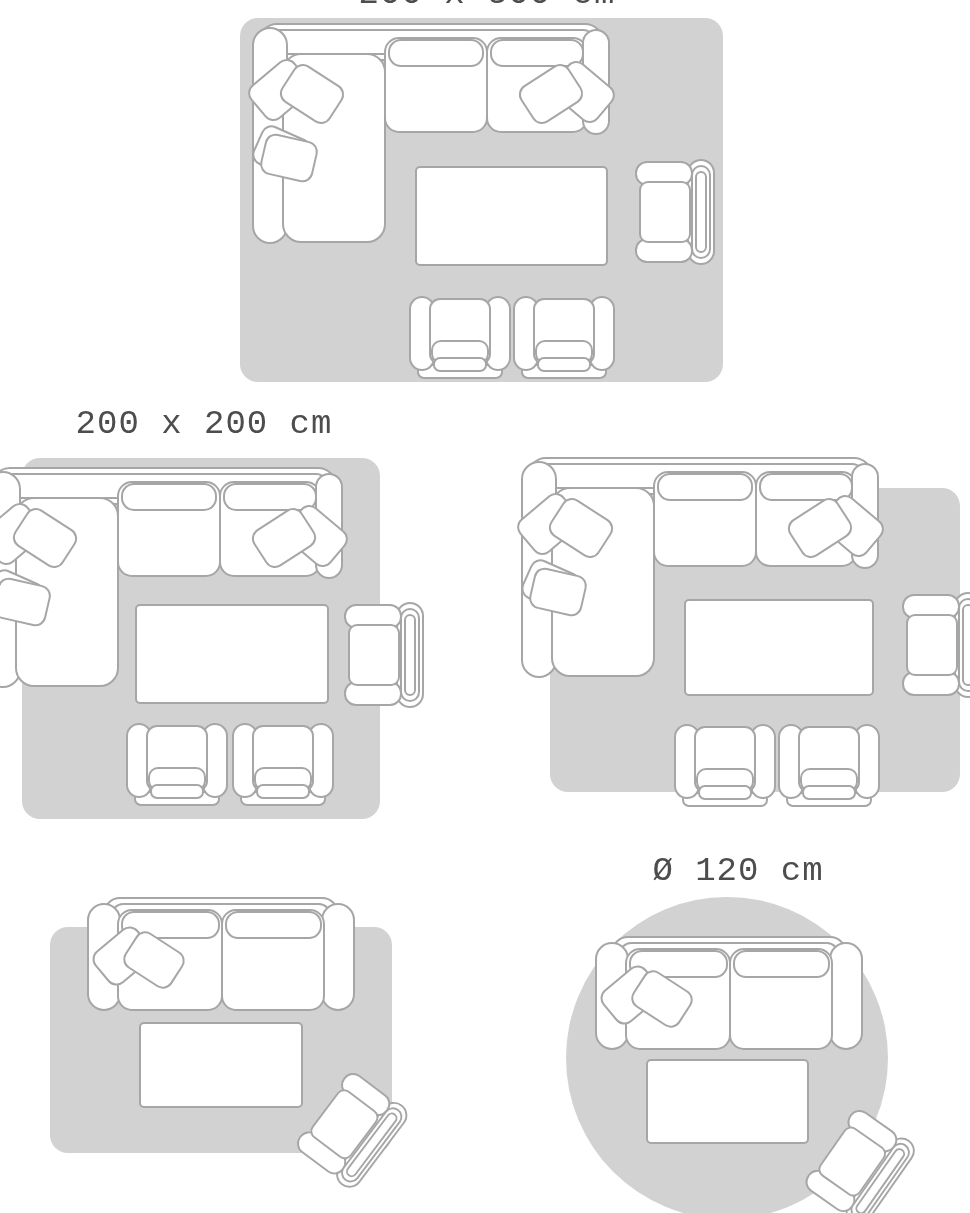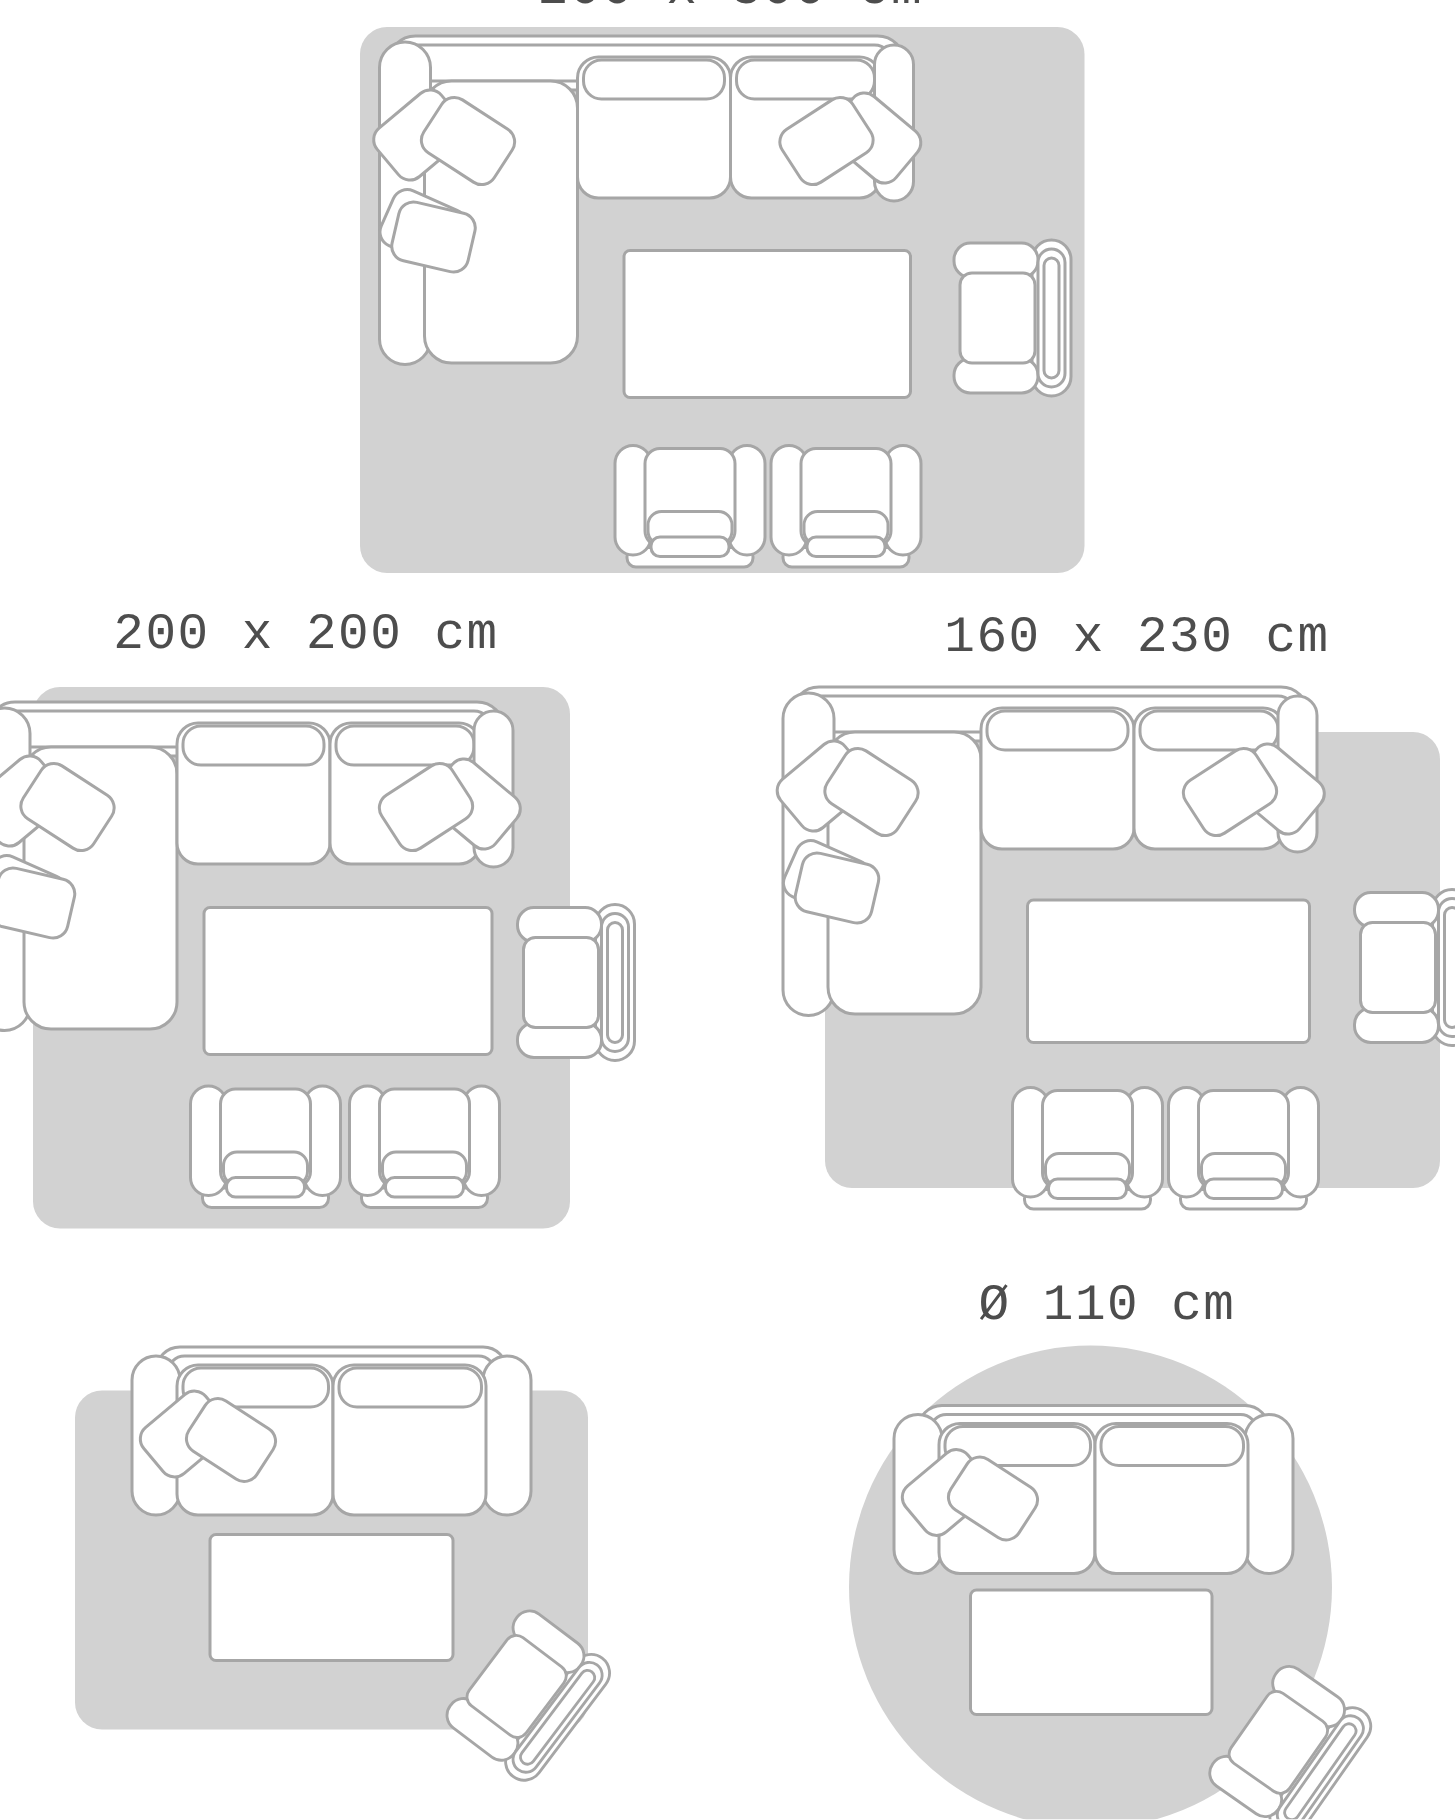--- a/index.html
+++ b/index.html
@@ -118,16 +118,15 @@
     <g>
       <circle class="rug" cx="727" cy="1058" r="161"></circle>
       <use href="#loveseat" transform="translate(596,937)"></use>
       <rect class="f" x="647" y="1060" width="161" height="83" rx="4"></rect>
       <use href="#armchair" transform="translate(860,1167) rotate(35) scale(0.95) translate(-39,-52)"></use>
     </g>
   </svg>
 
   <div class="size-label" style="left:487px;top:-23px;">200 x 300 cm</div>
   <div class="size-label" style="left:204px;top:407px;">200 x 200 cm</div>
-  <div class="size-label" style="left:758px;top:409px;">160 x 230 cm</div>
-  <div class="size-label" style="left:738px;top:854px;">Ø 110 cm</div>
+  <div class="size-label" style="left:738px;top:854px;">Ø 120 cm</div>
 
 </div>
 
 </body></html>

